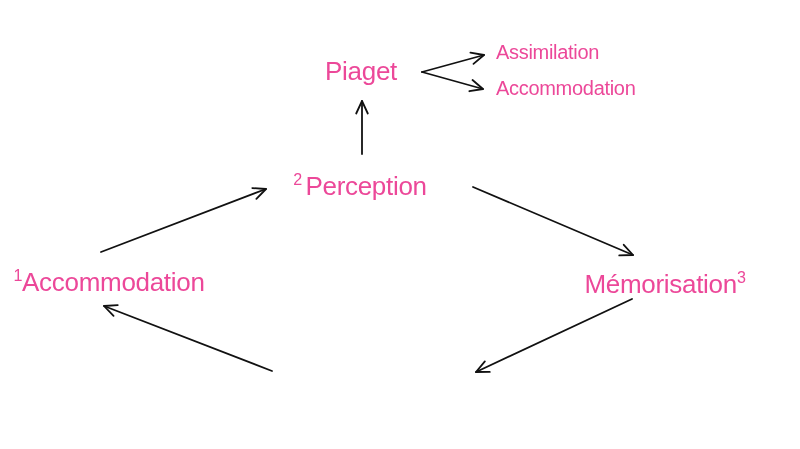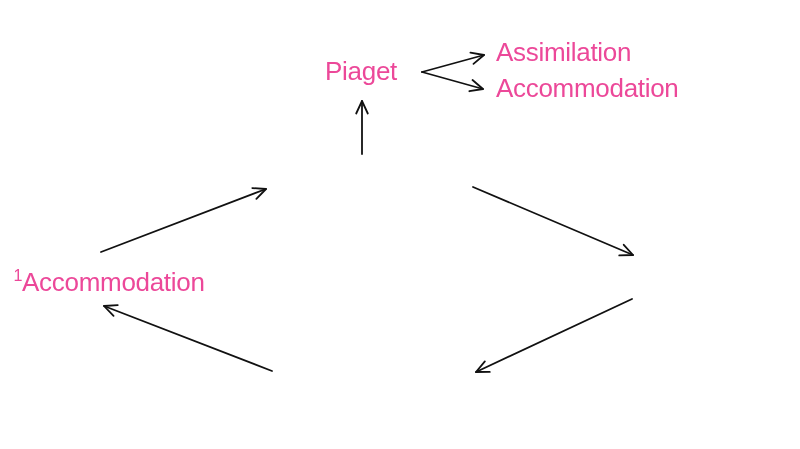--- a/index.html
+++ b/index.html
@@ -27,21 +27,21 @@
     position: absolute;
     white-space: nowrap;
     letter-spacing: -0.3px;
     line-height: 1;
     transform: translate(-50%, -50%);
   }
   .node.main {
     font-size: 26px;
   }
   .node.secondary {
-    font-size: 26px;
+    font-size: 20px;
   }
   .node.left-anchored {
     transform: translateY(-50%);
   }
   .node sup {
     font-size: 62%;
     line-height: 0;
   }
   .node sup.gap-after {
     margin-right: 0.22em;
@@ -74,21 +74,27 @@
   </div>
 
   <div class="node secondary left-anchored" style="left:496px; top:52px">
     <span>Assimilation</span>
   </div>
 
   <div class="node secondary left-anchored" style="left:496px; top:88px">
     <span>Accommodation</span>
   </div>
 
+  <div class="node main" style="left:360px; top:186px">
+    <sup class="gap-after">2</sup><span>Perception</span>
+  </div>
 
   <div class="node main" style="left:109px; top:282px">
     <sup>1</sup><span>Accommodation</span>
   </div>
 
+  <div class="node main" style="left:665px; top:284px">
+    <span>Mémorisation</span><sup>3</sup>
+  </div>
 
 
 
 </div>
 
 </body></html>

